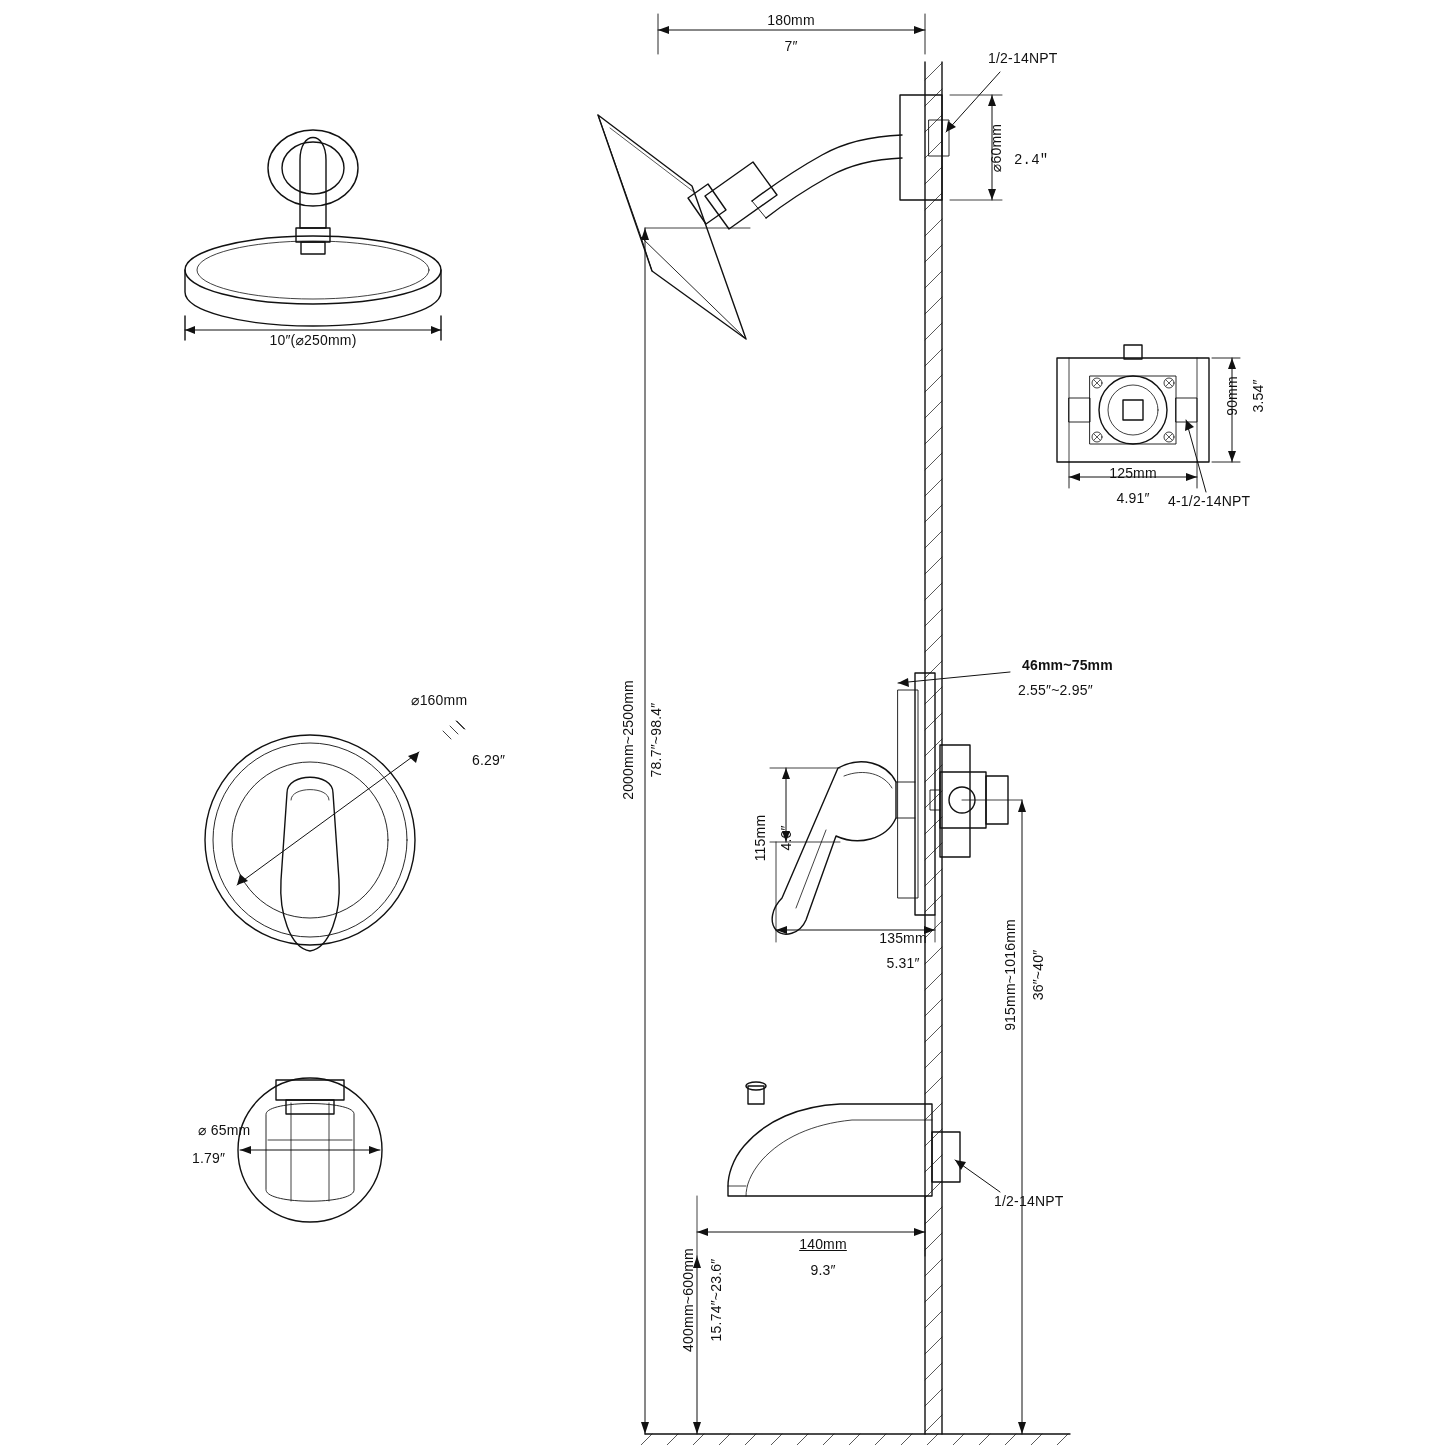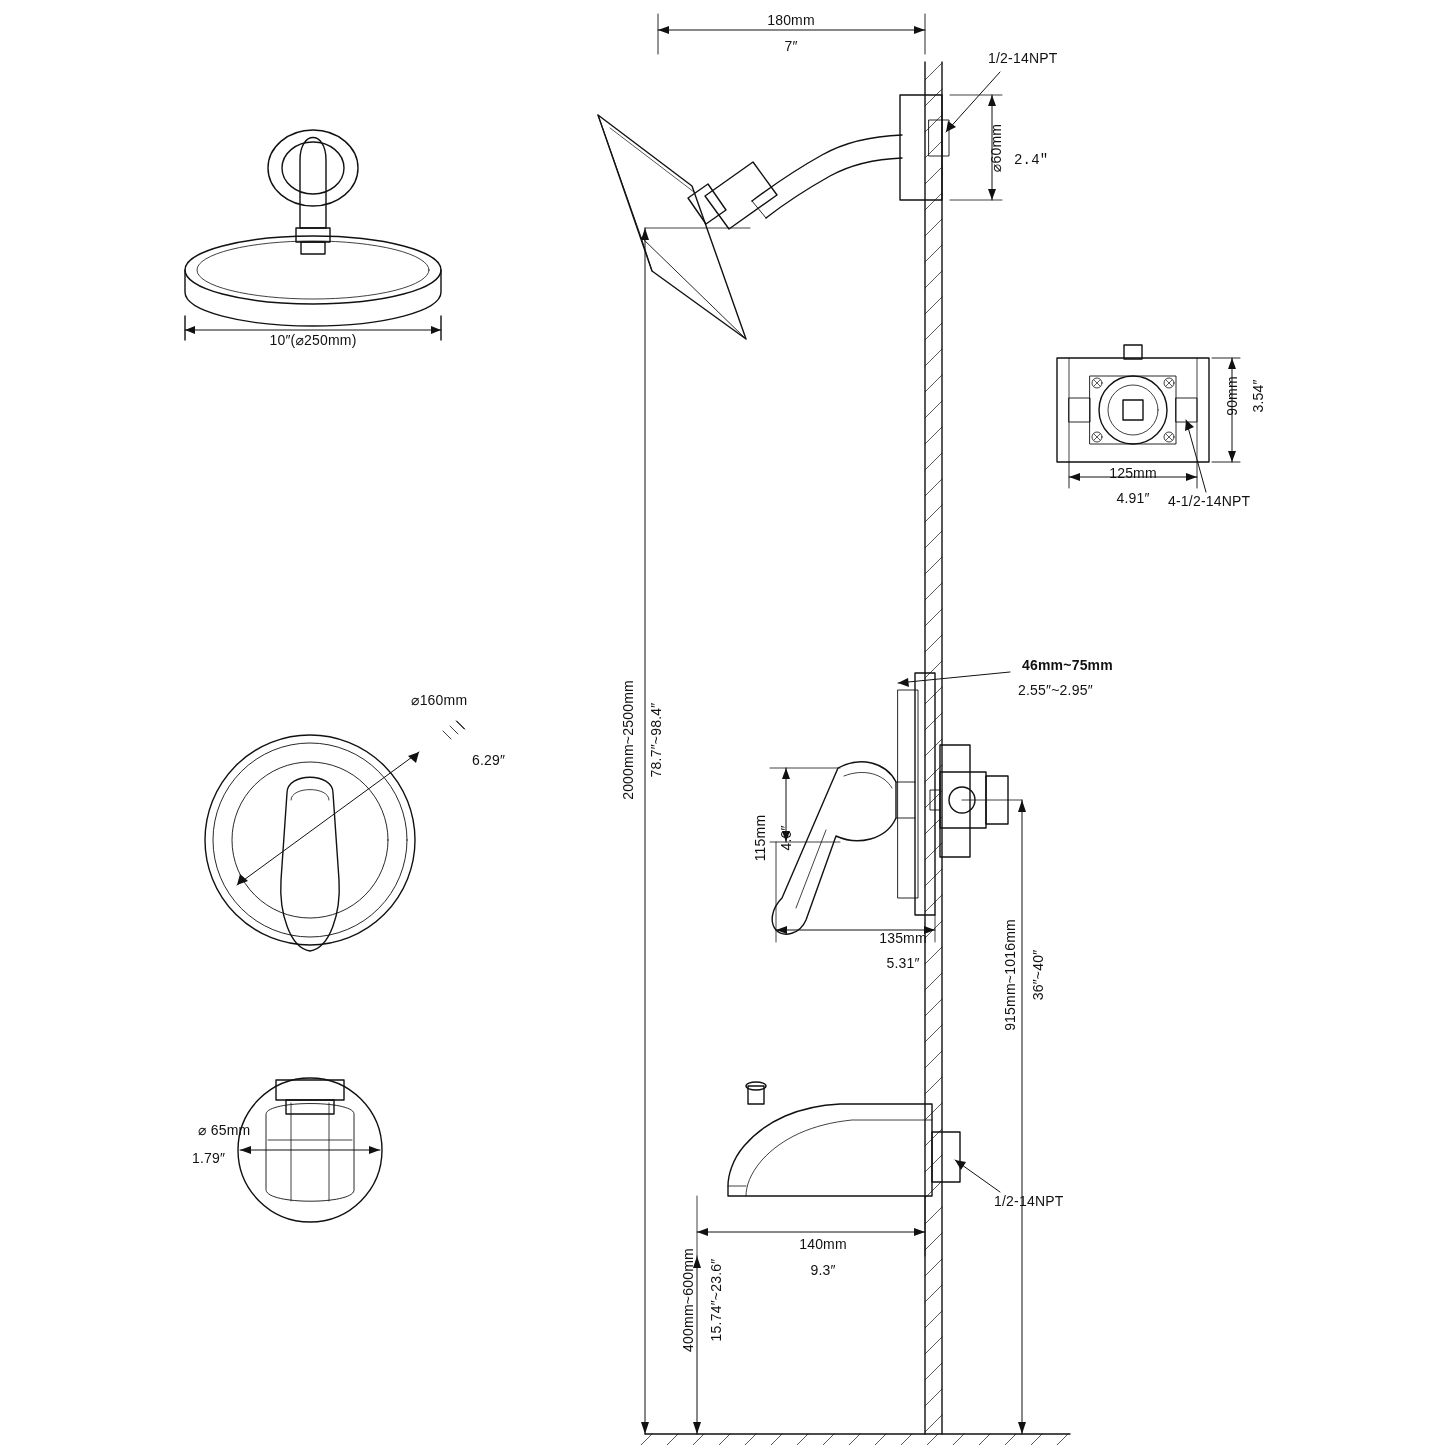--- a/index.html
+++ b/index.html
@@ -289,19 +289,19 @@
   <div class="dim-label vert" style="left:778px; top:838px;">4.6″</div>
 
   <div class="dim-label center" style="left:903px; top:930px;">135mm</div>
   <div class="dim-label center" style="left:903px; top:955px;">5.31″</div>
 
   <div class="dim-label vert" style="left:1002px; top:975px;">915mm~1016mm</div>
   <div class="dim-label vert" style="left:1030px; top:975px;">36″~40″</div>
 
   <div class="dim-label" style="left:994px; top:1193px;">1/2-14NPT</div>
 
-  <div class="dim-label center" style="left:823px; top:1236px;">140mm</div>
+  <div class="dim-label center" style="left:823px; top:1236px;text-decoration:underline;">140mm</div>
   <div class="dim-label center" style="left:823px; top:1262px;">9.3″</div>
 
   <div class="dim-label vert" style="left:680px; top:1300px;">400mm~600mm</div>
   <div class="dim-label vert" style="left:708px; top:1300px;">15.74″~23.6″</div>
 
 </div>
 
 </body></html>

